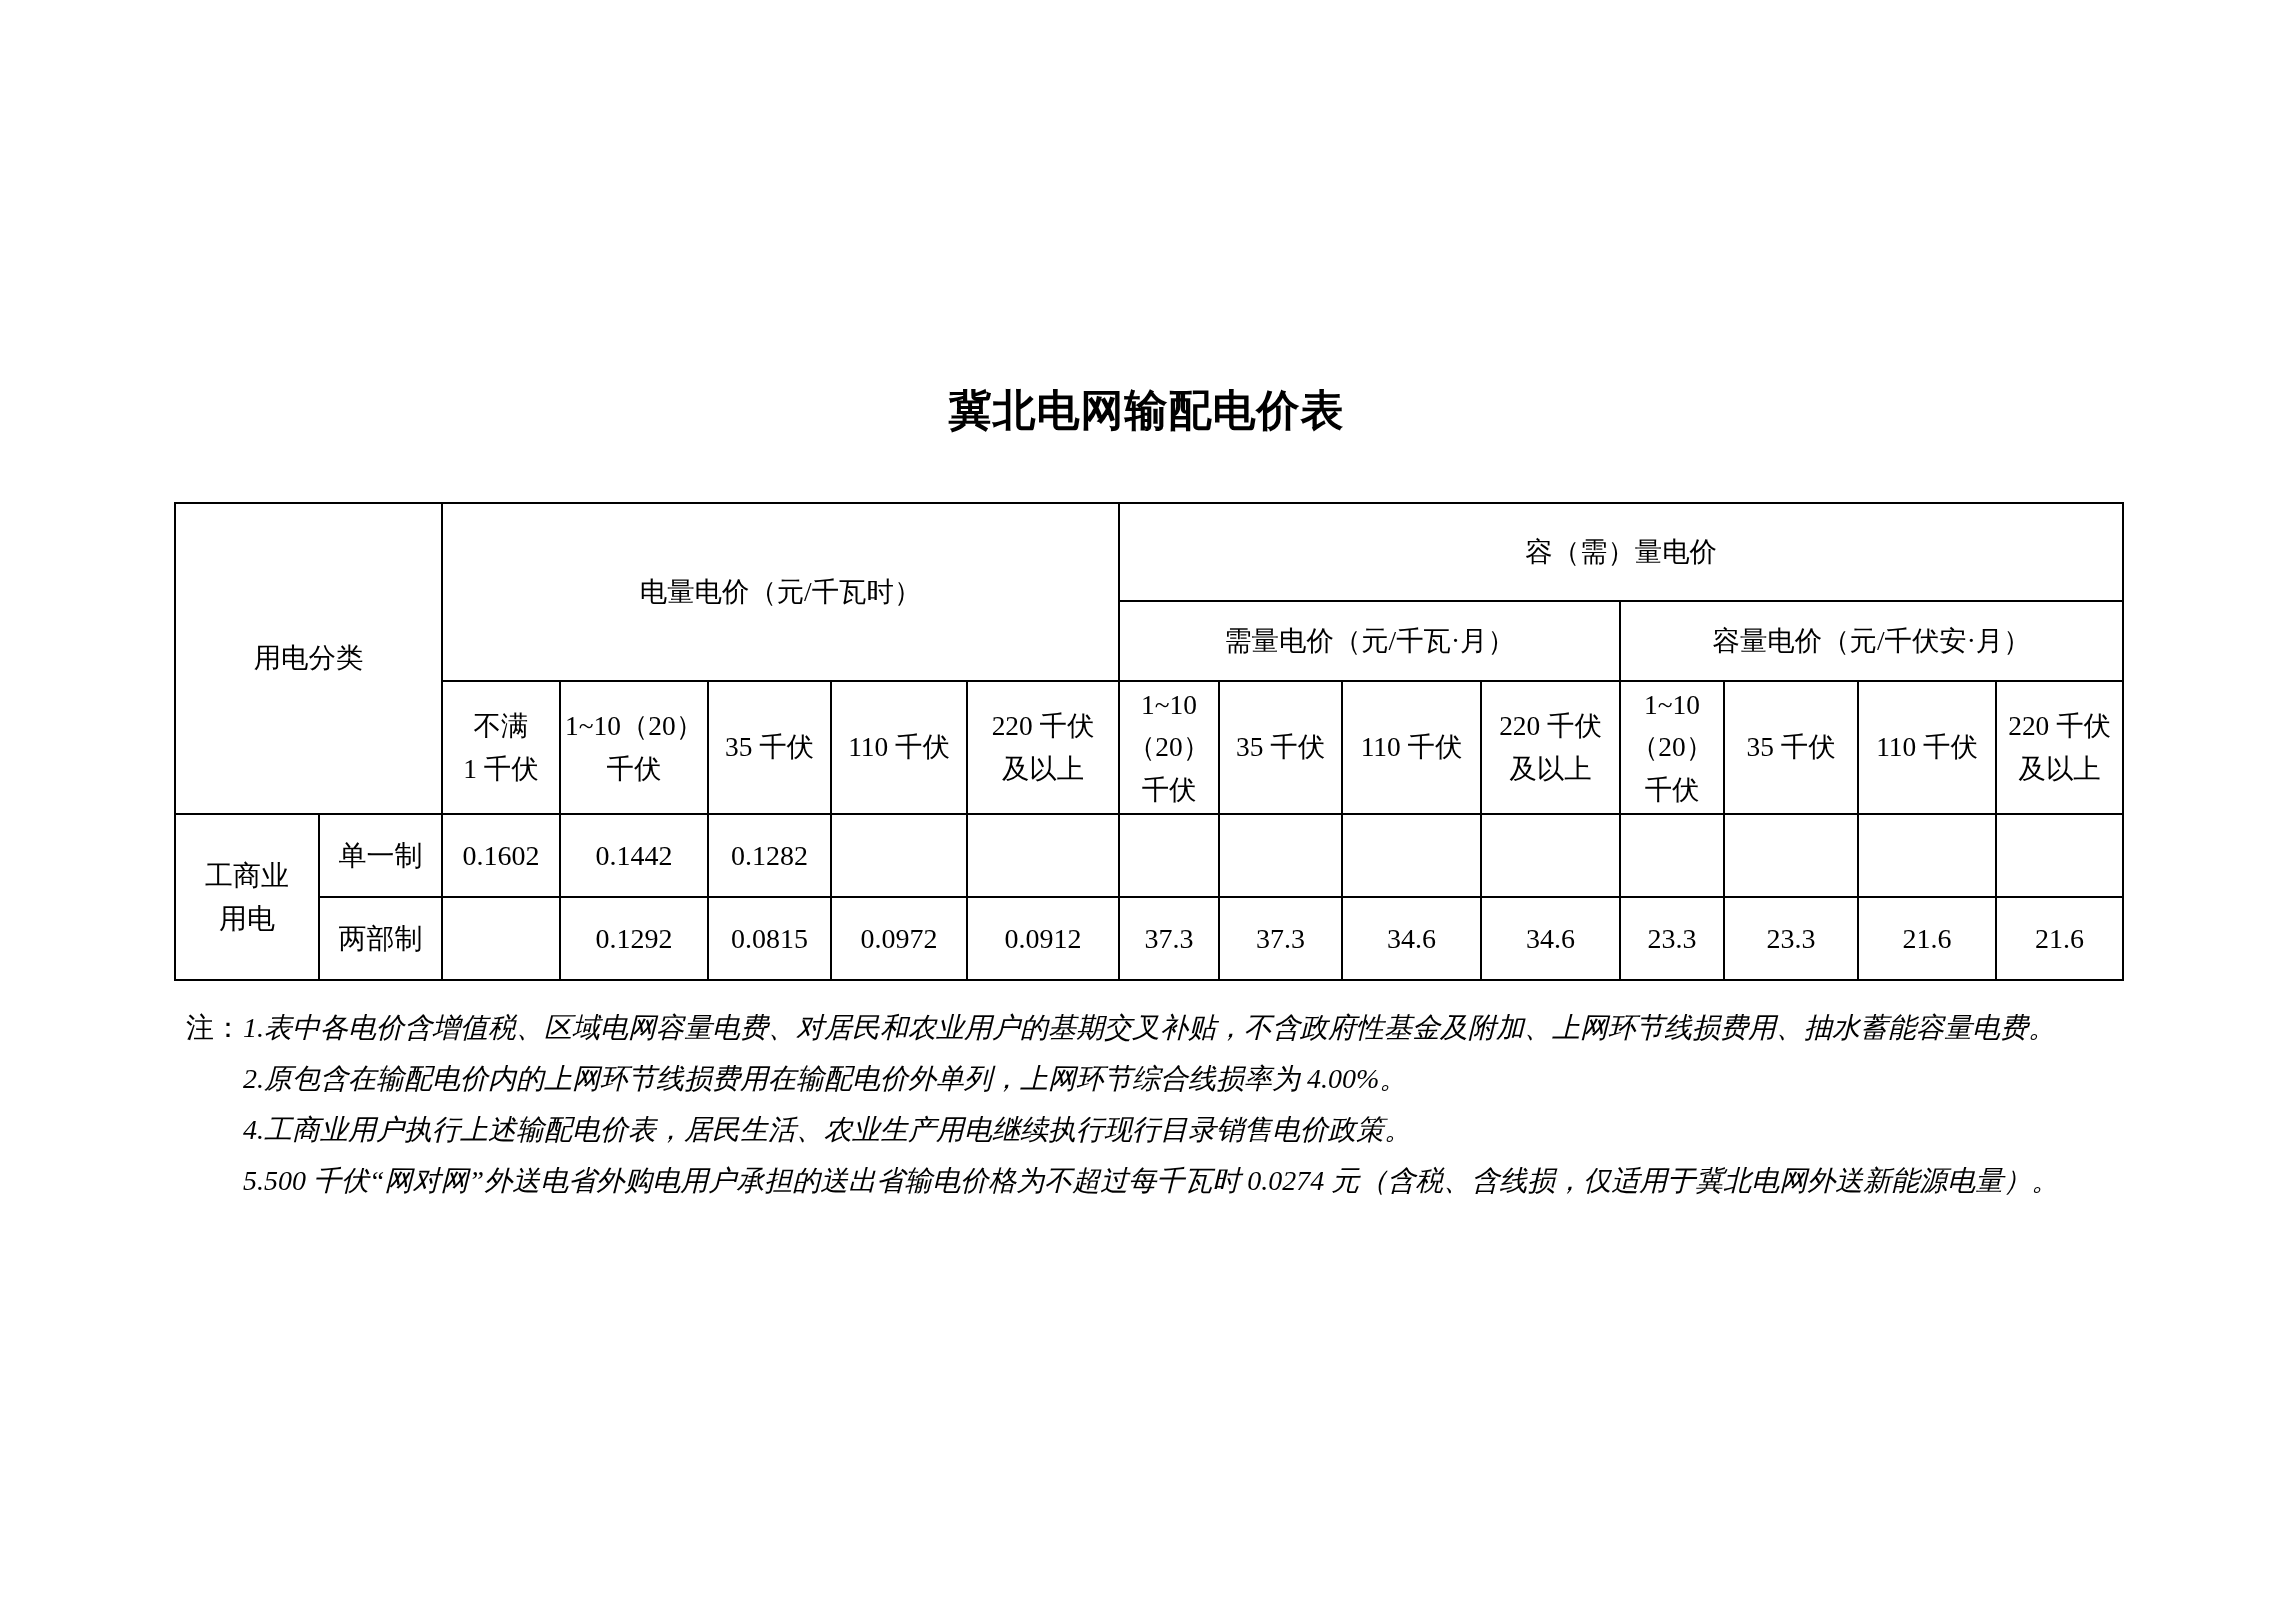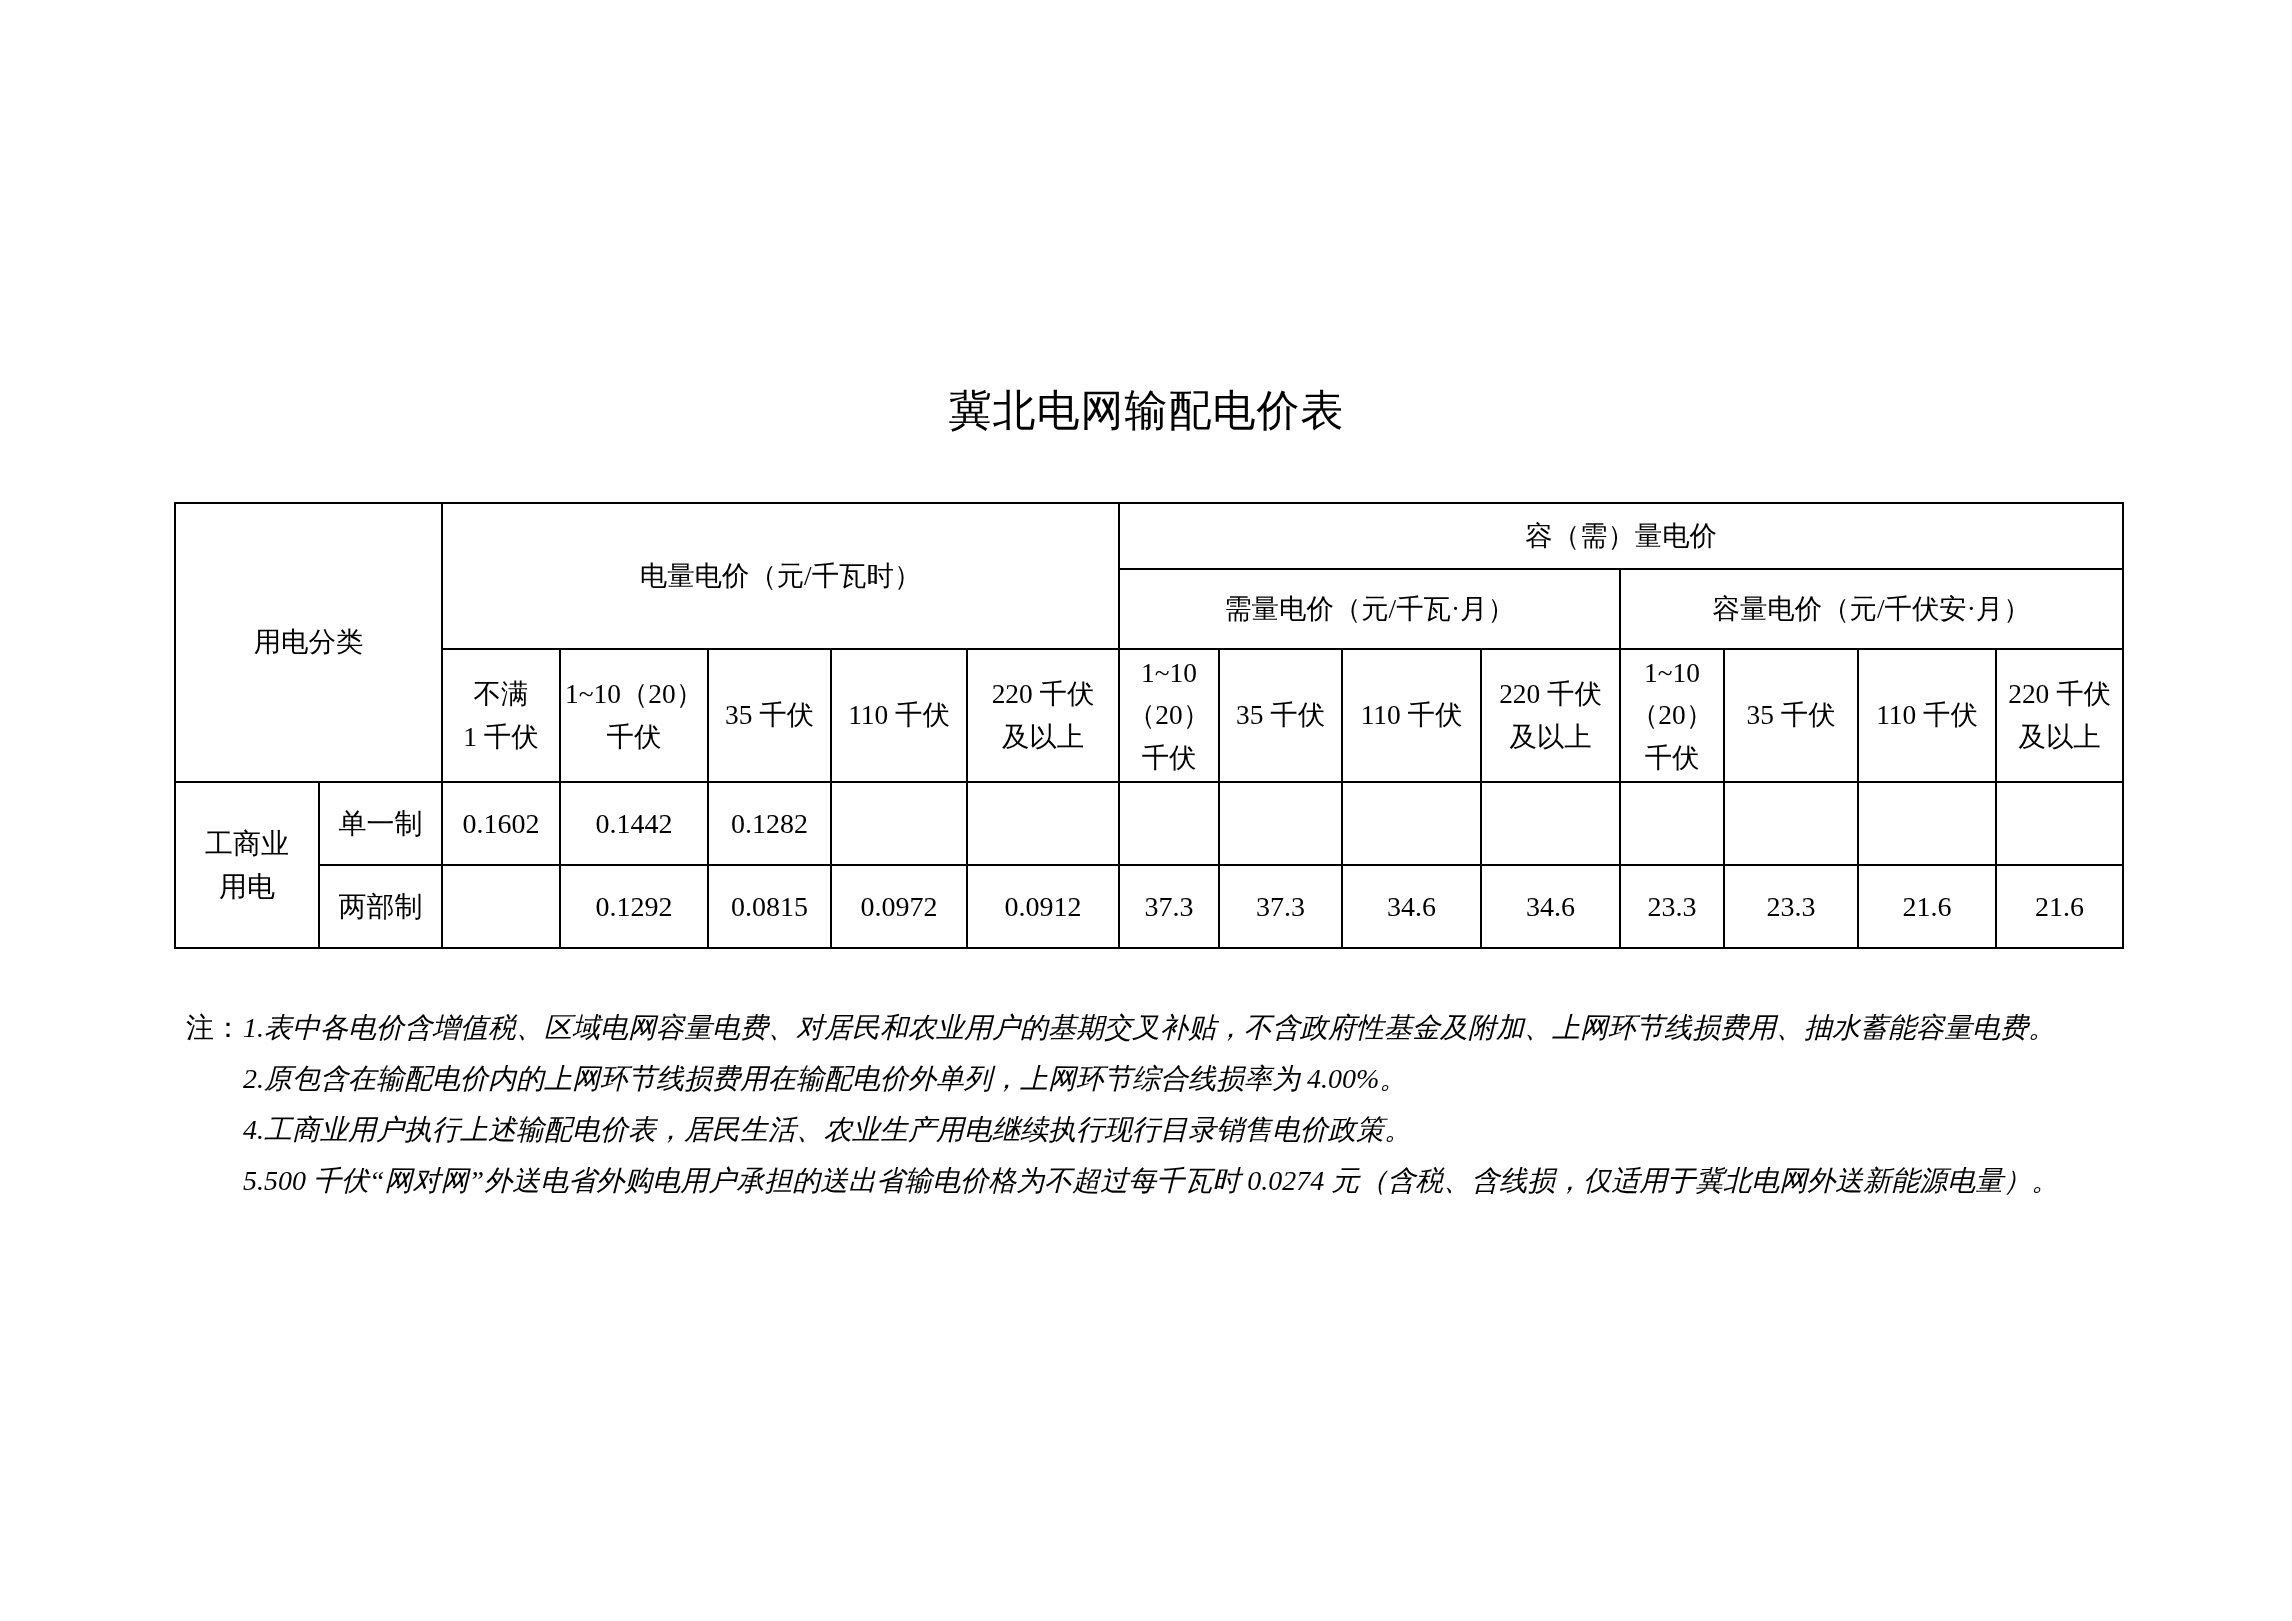--- a/index.html
+++ b/index.html
@@ -9,41 +9,41 @@
     position: relative;
     font-family: "Liberation Serif", "DejaVu Serif", serif;
     color: #000000;
   }
   .doc-title {
     position: absolute;
     left: 0; top: 382px;
     width: 2293px;
     text-align: center;
     font-size: 43px;
-    font-weight: normal;
+    font-weight: bold;
     letter-spacing: 1px;
   }
   table.price-table {
     position: absolute;
     left: 174px; top: 502px;
     width: 1950px;
     border-collapse: collapse;
     table-layout: fixed;
   }
   table.price-table td {
     border: 2px solid #000000;
     text-align: center;
     vertical-align: middle;
     font-size: 27.4px;
     line-height: 1.55;
     white-space: pre-line;
     padding: 2px;
     overflow: hidden;
   }
-  tr.r1 td { height: 66px; }
+  tr.r1 td { height: 98px; }
   tr.r2 td { height: 80px; }
   tr.r3 td { height: 129px; }
   tr.r4 td { height: 83px; font-size: 28px; }
   tr.r5 td { height: 83px; font-size: 28px; }
   .notes {
     position: absolute;
     left: 186px; top: 1002px;
     width: 1950px;
     font-size: 28px;
   }

